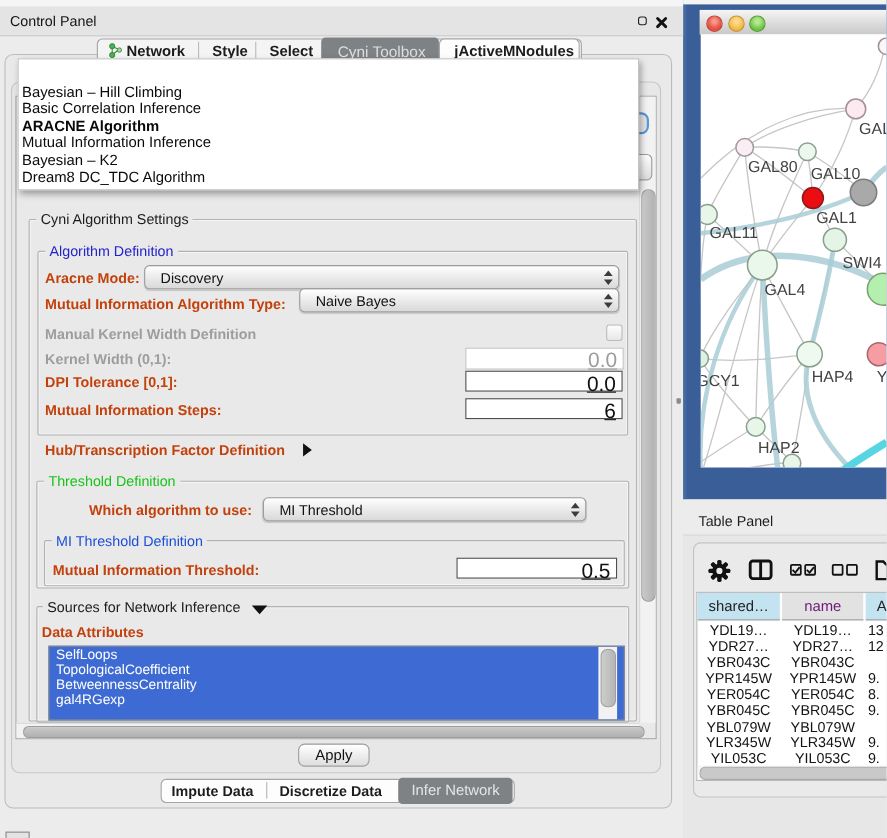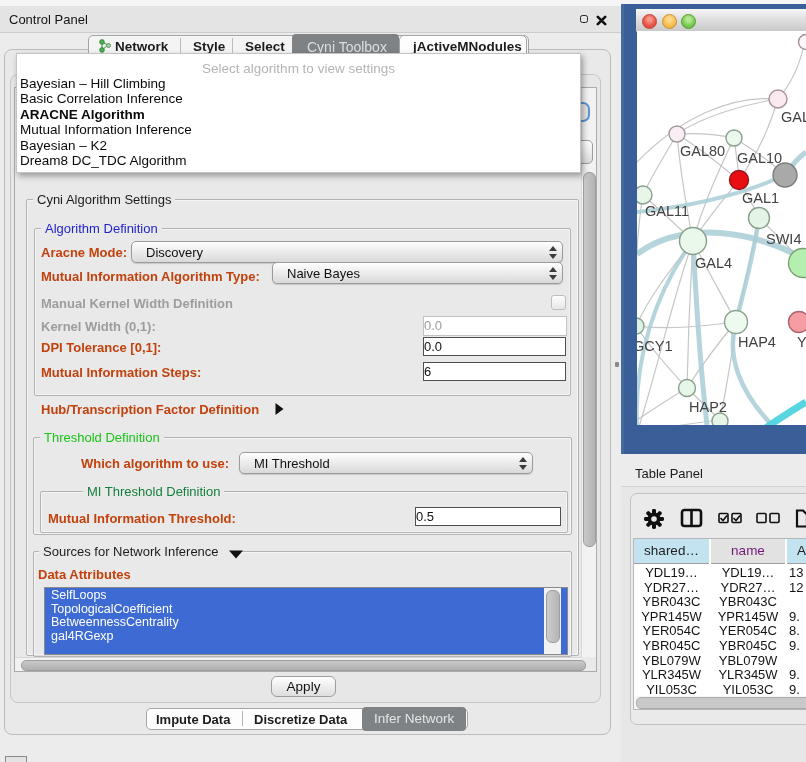--- a/index.html
+++ b/index.html
@@ -6,21 +6,21 @@
  font-family:"Liberation Sans", sans-serif;-webkit-font-smoothing:antialiased;}
 .ab{position:absolute;}
 .lbl{font-size:13px;font-weight:bold;color:#c2410c;white-space:nowrap;}
 .glbl{font-size:13px;font-weight:bold;color:#9d9d9d;white-space:nowrap;}
 .combo{border:1px solid #9b9b9b;border-radius:5px;background:linear-gradient(#ffffff,#ededed 45%,#d9d9d9);
  box-shadow:0 1px 1px rgba(0,0,0,0.15);font-size:13px;color:#111;}
 .combo .tx{position:absolute;left:14px;top:3px;}
 .spin{position:absolute;right:5px;top:4px;width:8px;}
 .spin .up{width:0;height:0;border-left:4px solid transparent;border-right:4px solid transparent;border-bottom:5px solid #3c3c3c;margin-bottom:2.5px;}
 .spin .dn{width:0;height:0;border-left:4px solid transparent;border-right:4px solid transparent;border-top:5px solid #3c3c3c;}
-.fld{background:#fff;font-size:13px;text-align:left;}
+.fld{background:#fff;font-size:19px;text-align:right;text-decoration:underline;}
 .gbox{border:1px solid #b2b2b2;border-radius:2px;box-shadow:inset 0 0 0 1px rgba(255,255,255,0.55);}
 .gtitle{position:absolute;top:-8px;background:#e9e9e9;padding:0 4px;font-size:13px;white-space:nowrap;}
 </style></head>
 <body>
 
 <div class="ab" style="left:621px;top:0;width:185px;height:454px;background:#3a5e97;"></div>
 <div class="ab" style="left:621px;top:4px;width:3px;height:450px;background:#46699f;"></div>
 <div class="ab" style="left:621px;top:0;width:185px;height:4px;background:#f4f4f4;"></div>
 
 <div class="ab" style="left:636px;top:9px;width:170px;height:22px;background:linear-gradient(#f6f6f6,#dcdcdc 55%,#c9c9c9);border-bottom:1px solid #9a9a9a;"></div>
@@ -212,21 +212,21 @@
 </div>
 <div class="ab lbl" style="left:81px;top:456px;">Which algorithm to use:</div>
 <div class="ab combo" style="left:239px;top:452px;width:292px;height:20px;">
  <div class="tx">MI Threshold</div>
     <div class="spin">
       <div class="up"></div>
       <div class="dn"></div>
     </div>
   </div>
 <div class="ab gbox" style="left:40px;top:491px;width:526px;height:40px;">
- <div class="gtitle" style="left:6px;color:#15803d;margin-left:36px;">MI Threshold Definition</div>
+ <div class="gtitle" style="left:6px;color:#1d4ed8;">MI Threshold Definition</div>
 </div>
 <div class="ab lbl" style="left:48px;top:511px;">Mutual Information Threshold:</div>
 <div class="ab fld" style="left:415px;top:507px;width:139px;height:16px;border:1.5px solid #4e4e4e;color:#111;padding:1px 5px 0 0;">0.5</div>
 
 <div class="ab gbox" style="left:33px;top:551px;width:537px;height:104px;">
  <div class="gtitle" style="left:5px;color:#1c1c1c;font-weight:normal;">Sources for Network Inference&nbsp;&nbsp;&nbsp;&nbsp;</div>
 </div>
 <svg class="ab" style="left:228px;top:549px;" width="16" height="11" viewBox="0 0 16 11">
     <path d="M1,1.5 L15,1.5 L8,9.5 Z" fill="#111"></path>
   </svg>
@@ -262,18 +262,17 @@
 <div class="ab" style="left:115px;top:39px;font-size:13.5px;font-weight:bold;color:#1c1c1c;">Network</div>
 <div class="ab" style="left:193px;top:39px;font-size:13.5px;font-weight:bold;color:#1c1c1c;">Style</div>
 <div class="ab" style="left:245px;top:39px;font-size:13.5px;font-weight:bold;color:#1c1c1c;">Select</div>
 <div class="ab" style="left:307px;top:39px;font-size:14px;color:#dcdfe0;">Cyni Toolbox</div>
 <div class="ab" style="left:413px;top:39px;font-size:13.5px;font-weight:bold;color:#1c1c1c;">jActiveMNodules</div>
 
 <div class="ab" style="left:560px;top:102px;width:26px;height:16px;border:2.5px solid #5b96d6;border-radius:7px;background:#e3e3e3;"></div>
 <div class="ab" style="left:560px;top:140px;width:31px;height:22px;border:1px solid #9b9b9b;border-radius:5px;background:linear-gradient(#fdfdfd,#dcdcdc);"></div>
 
 <div class="ab" style="left:16px;top:53px;width:563px;height:118px;background:#fff;border:1px solid #c4c4c4;box-shadow:2px 3px 6px rgba(0,0,0,0.35);">
- <div class="ab" style="left:0;top:7px;width:100%;text-align:center;font-size:13.5px;color:#b4b4b4;">Select algorithm to view settings</div>
  <div class="ab" style="left:3px;top:22px;font-size:13.5px;color:#0a0a0a;line-height:15.4px;">Bayesian – Hill Climbing<br>Basic Correlation Inference<br><b>ARACNE Algorithm</b><br>Mutual Information Inference<br>Bayesian – K2<br>Dream8 DC_TDC Algorithm</div>
 </div>
 
 <div class="ab" style="left:615px;top:362px;width:4px;height:5px;background:#8a8a8a;border-radius:1px;"></div>
 <div class="ab" style="left:5px;top:756px;width:20px;height:10px;background:#e3e3e3;border:1.5px solid #8a8a8a;"></div>
 
 </body></html>

